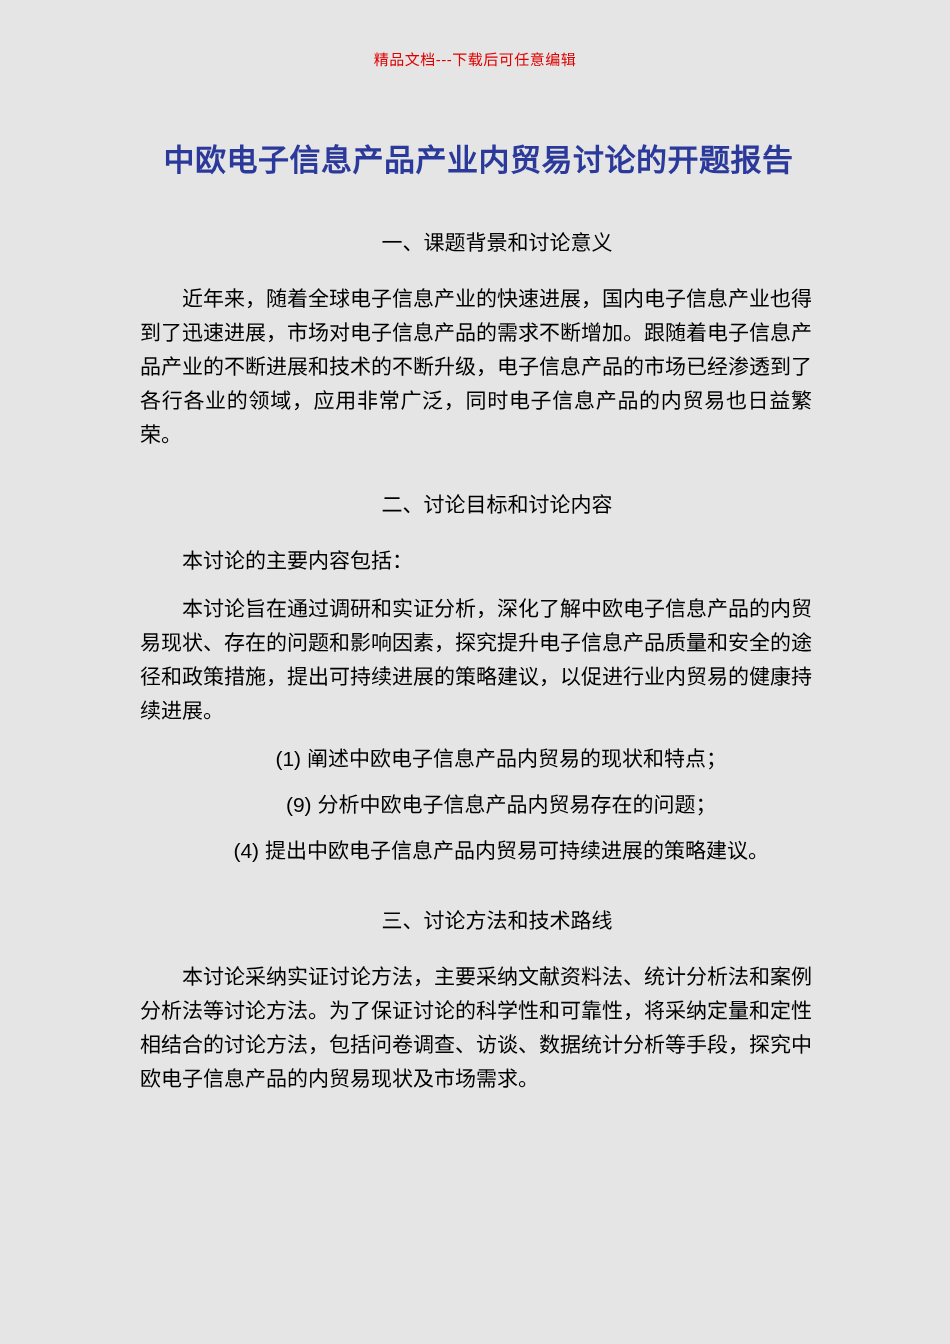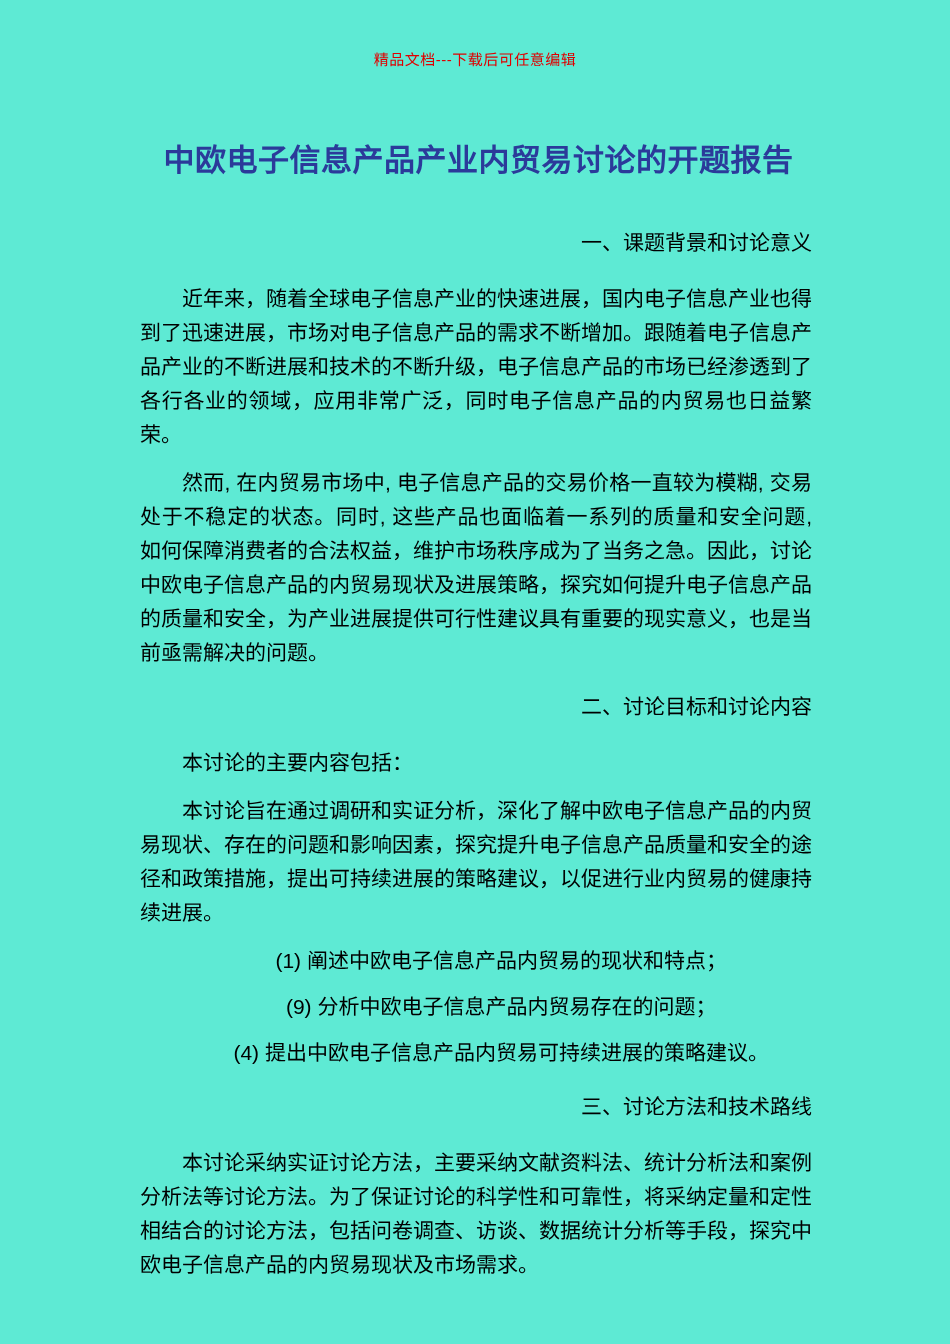--- a/index.html
+++ b/index.html
@@ -11,21 +11,21 @@
     height: 1344px;
     margin: 0 auto;
     position: relative;
     overflow: hidden;
     font-family: "Liberation Sans", "DejaVu Sans", sans-serif;
     color: #000000;
   }
   .page {
     width: 950px;
     height: 1344px;
-    background: #5eead4;
+    background: #e5e5e5;
   }
   .watermark {
     padding-top: 48px;
     text-align: center;
     font-size: 15px;
     letter-spacing: 0.5px;
     color: #e00000;
   }
   .doc-title {
     margin-top: 66px;
@@ -40,23 +40,23 @@
   .content {
     margin: 46px 138px 0 140px;
     font-size: 21px;
     line-height: 34px;
     text-align: justify;
     text-justify: inter-ideograph;
   }
   .section { margin: 0; }
   .heading {
     text-indent: 2em;
-    margin-top: 20px;
+    margin-top: 36px;
     margin-bottom: 22px;
-    text-align: right;
+    text-align: center;
   }
   .para {
     text-indent: 2em;
     margin-top: 8px;
     margin-bottom: 14px;
   }
   .item {
     text-indent: 2.4em;
     margin-top: 12px;
     margin-bottom: 12px;
@@ -70,21 +70,20 @@
 
   <div class="watermark" style="color: rgb(224, 0, 0);">精品文档---下载后可任意编辑</div>
 
   <h1 class="doc-title" style="color: rgb(43, 58, 154);">中欧电子信息产品产业内贸易讨论的开题报告</h1>
 
   <div class="content">
 
     <div class="section">
       <p class="heading">一、课题背景和讨论意义</p>
       <p class="para">近年来，随着全球电子信息产业的快速进展，国内电子信息产业也得到了迅速进展，市场对电子信息产品的需求不断增加。跟随着电子信息产品产业的不断进展和技术的不断升级，电子信息产品的市场已经渗透到了各行各业的领域，应用非常广泛，同时电子信息产品的内贸易也日益繁荣。</p>
-      <p class="para">然而, 在内贸易市场中, 电子信息产品的交易价格一直较为模糊, 交易处于不稳定的状态。同时, 这些产品也面临着一系列的质量和安全问题, 如何保障消费者的合法权益，维护市场秩序成为了当务之急。因此，讨论中欧电子信息产品的内贸易现状及进展策略，探究如何提升电子信息产品的质量和安全，为产业进展提供可行性建议具有重要的现实意义，也是当前亟需解决的问题。</p>
     </div>
 
     <div class="section">
       <p class="heading">二、讨论目标和讨论内容</p>
       <p class="para">本讨论的主要内容包括：</p>
       <p class="para">本讨论旨在通过调研和实证分析，深化了解中欧电子信息产品的内贸易现状、存在的问题和影响因素，探究提升电子信息产品质量和安全的途径和政策措施，提出可持续进展的策略建议，以促进行业内贸易的健康持续进展。</p>
       <p class="item">(1) 阐述中欧电子信息产品内贸易的现状和特点；</p>
       <p class="item">(9) 分析中欧电子信息产品内贸易存在的问题；</p>
       <p class="item">(4) 提出中欧电子信息产品内贸易可持续进展的策略建议。</p>
     </div>

